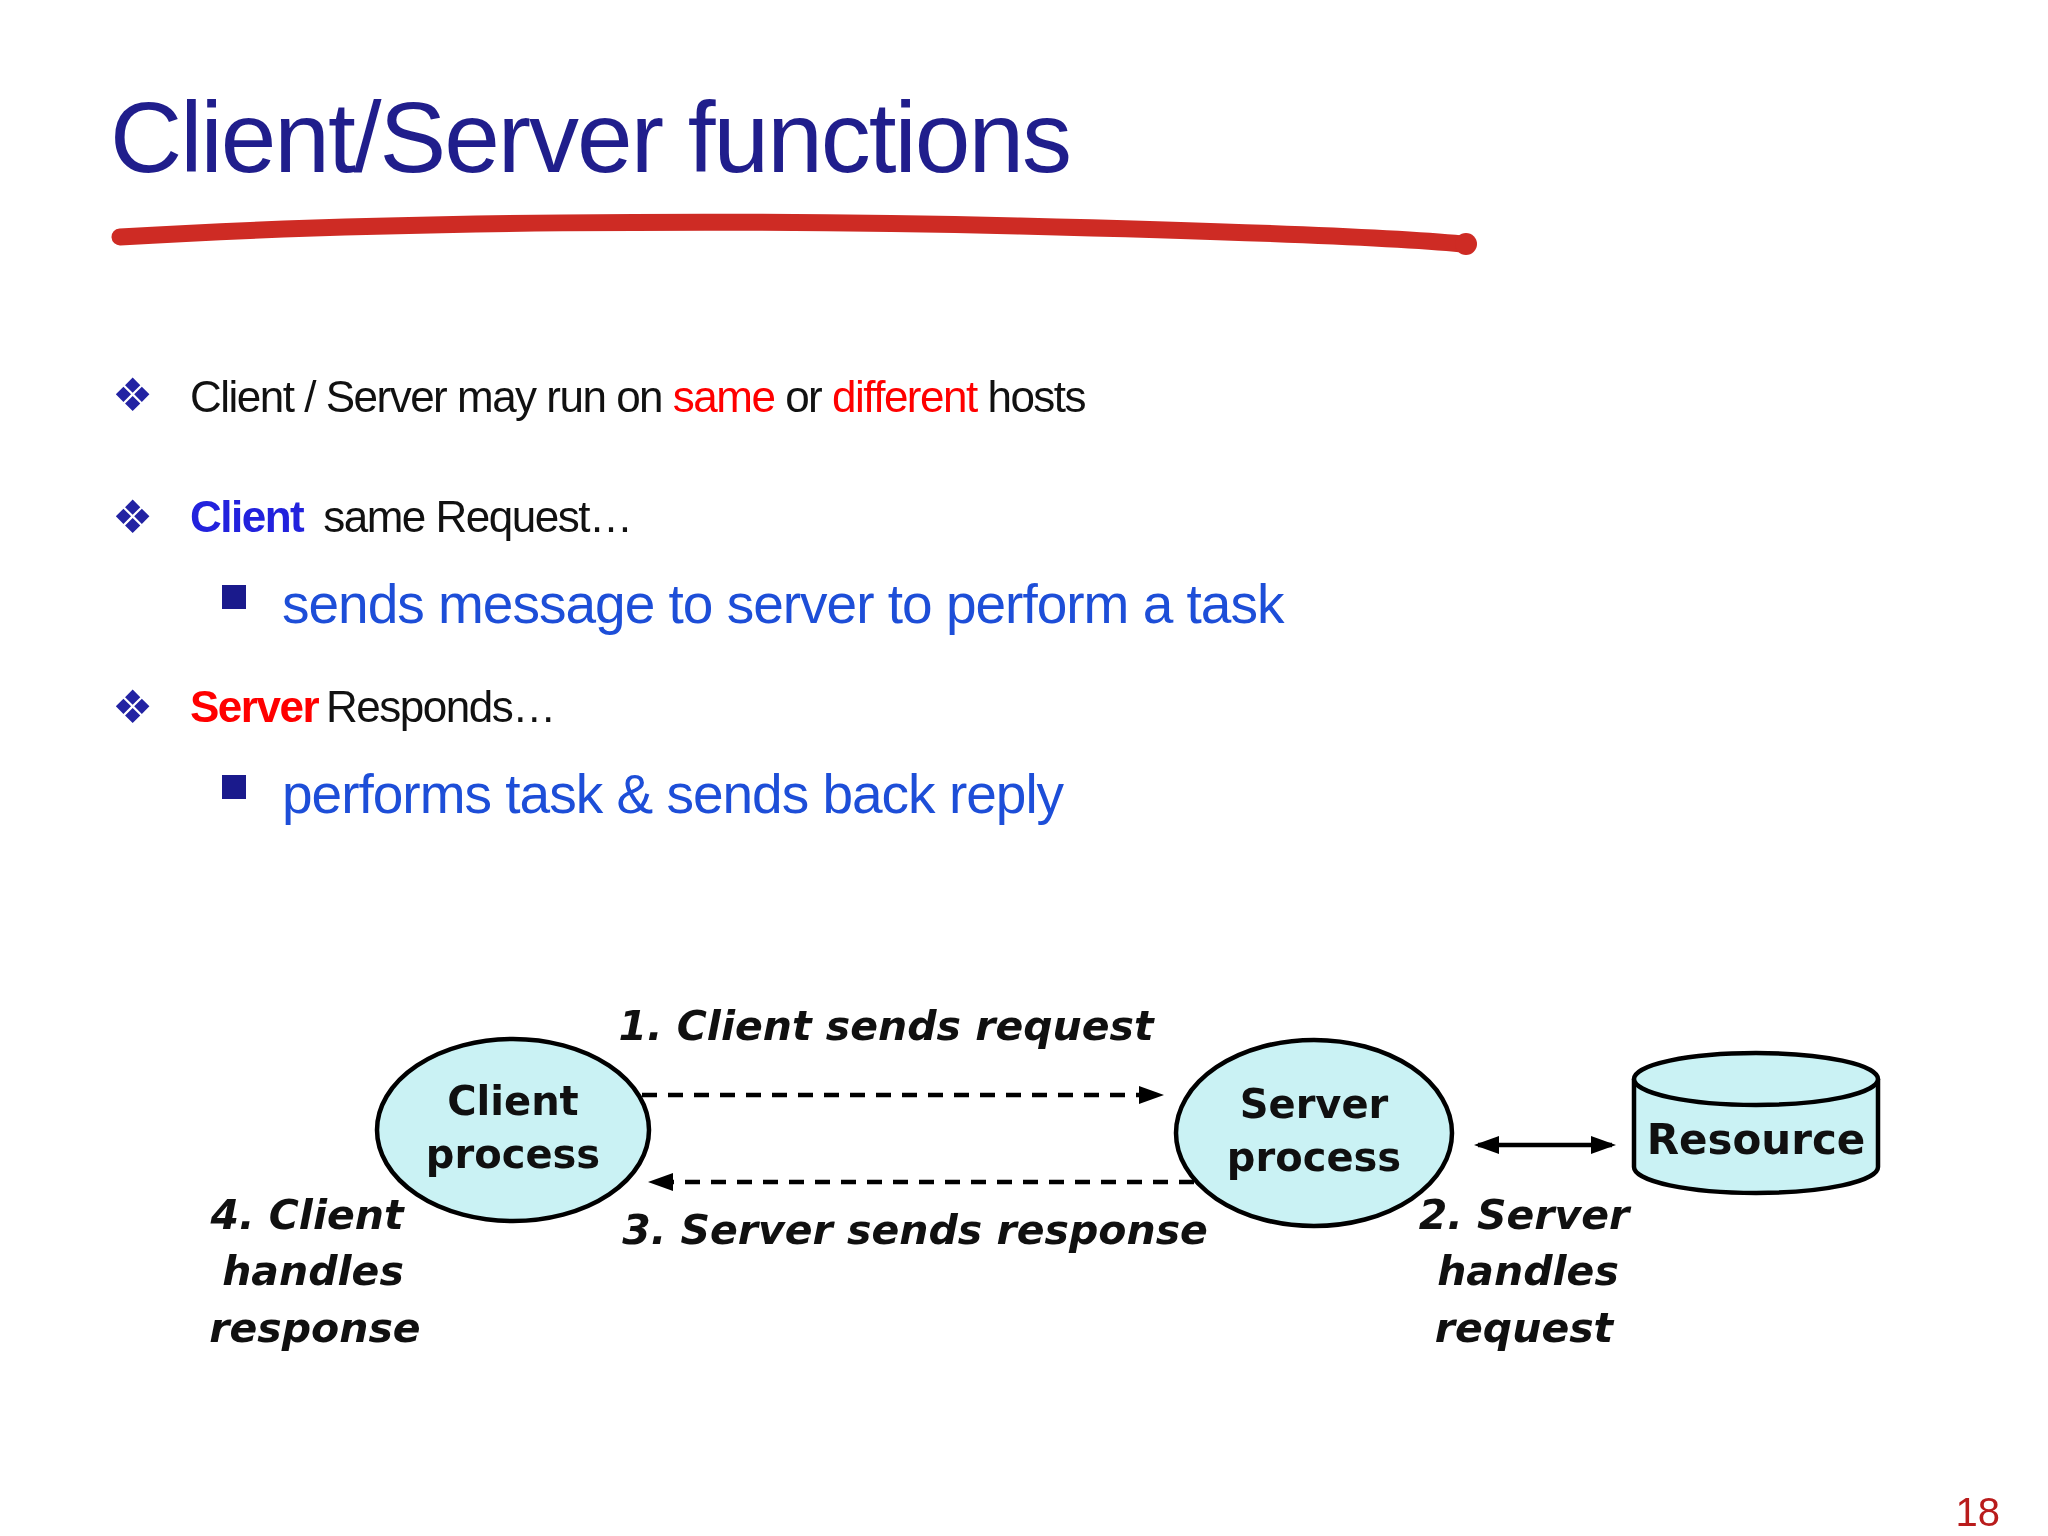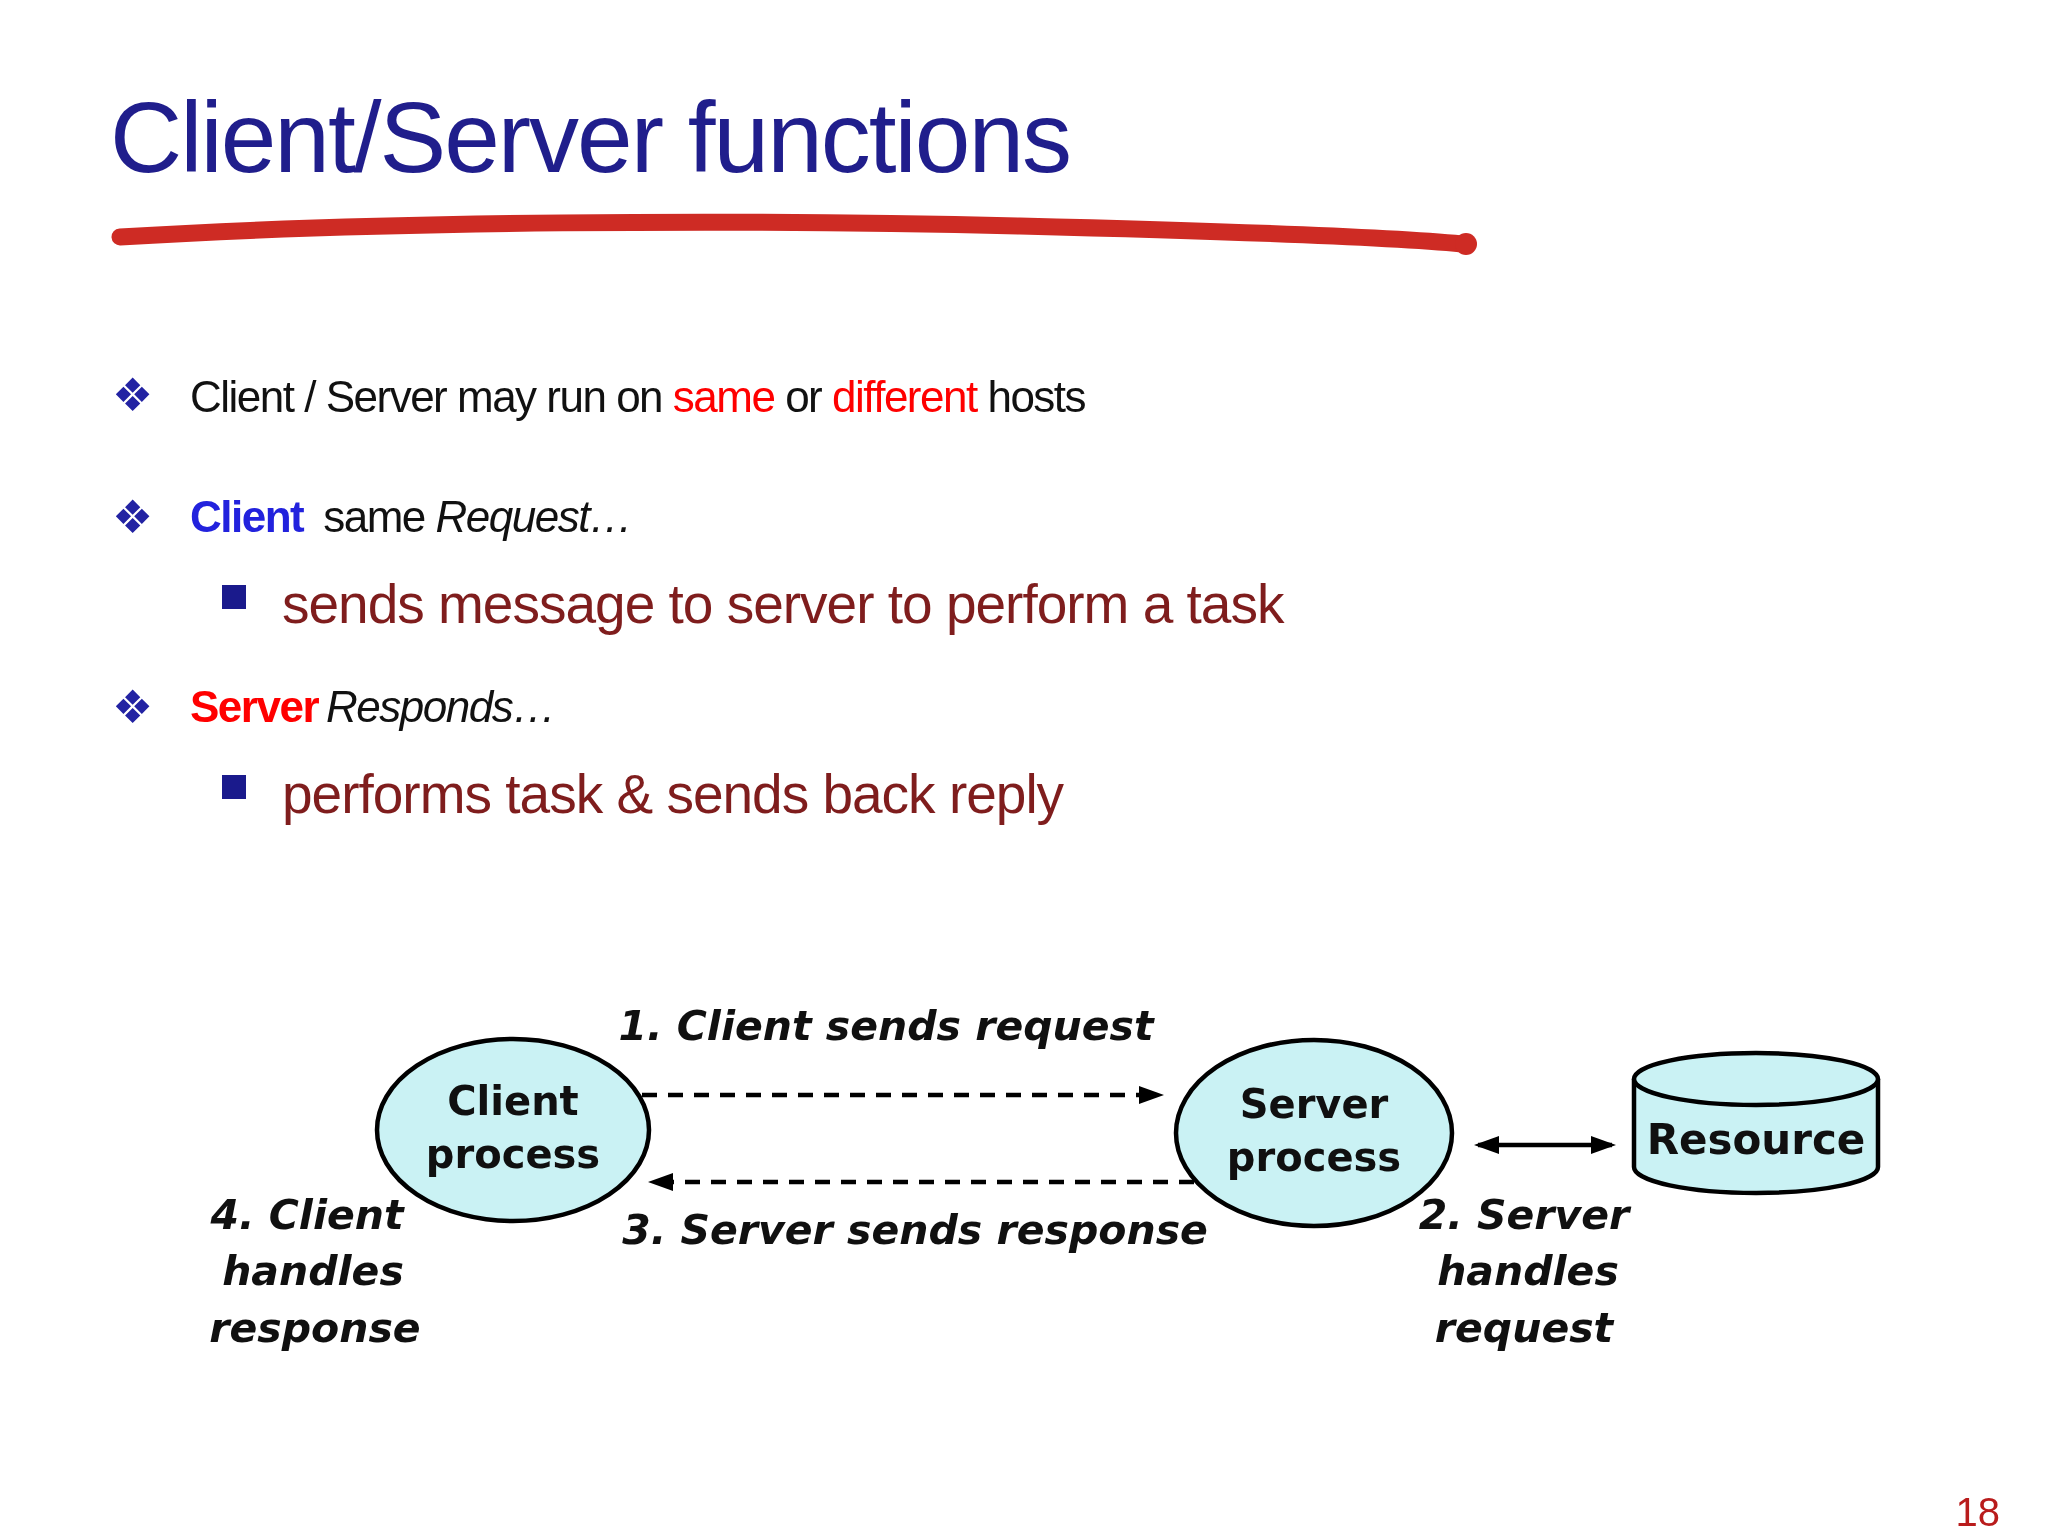--- a/index.html
+++ b/index.html
@@ -38,35 +38,35 @@
     left: 190px;
     font-size: 44px;
     line-height: 66px;
     letter-spacing: -1.5px;
     color: #111111;
     white-space: nowrap;
   }
   .red { color: #FF0000; }
   .lead-blue { color: #2222DD; font-weight: bold; margin-right: 20px; }
   .lead-red  { color: #FF0000; font-weight: bold; margin-right: 8px; }
-  .ital { font-style: italic; }
+  .ital { }
 
   .sub-square {
     position: absolute;
     left: 222px;
     width: 24px; height: 24px;
     background: #1A1A8C;
   }
   .sub-text {
     position: absolute;
     left: 282px;
     font-size: 55px;
     line-height: 58px;
     letter-spacing: -1px;
-    color: #7f1d1d;
+    color: #1d4ed8;
     white-space: nowrap;
   }
 
   
   .page-num {
     right: 48px; top: 1458px;
     font-size: 40px;
     color: #b91c1c;
   }
 

